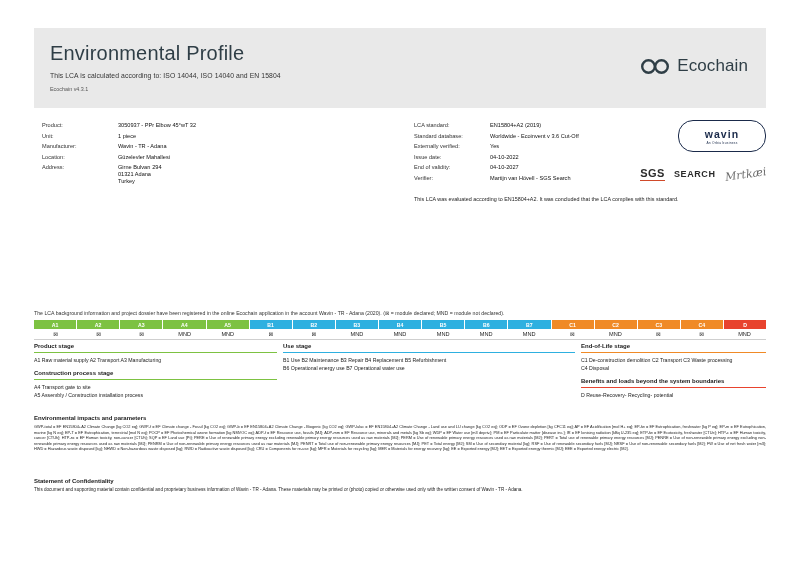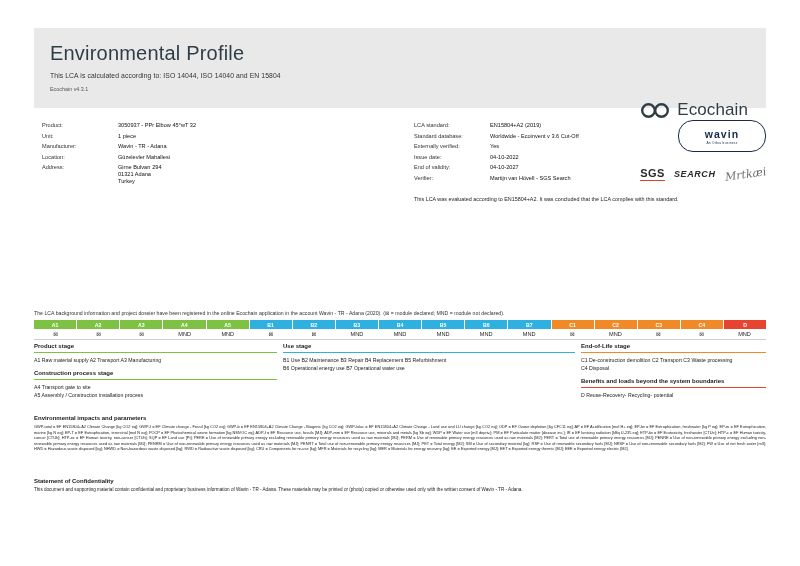--- a/index.html
+++ b/index.html
@@ -51,21 +51,20 @@
     color: #555;
     margin: 0;
   }
   .brand {
     position: absolute;
     right: 18px;
     top: 28px;
     display: flex;
     align-items: center;
     gap: 7px;
-    margin-top: 44px;
   }
   .brand-mark {
     width: 30px;
     height: 17px;
   }
   .brand-name {
     font-size: 17px;
     color: #2f3e46;
     letter-spacing: .1px;
   }
@@ -151,21 +150,20 @@
     color: #2b2b2b;
     letter-spacing: .5px;
     border-bottom: 1.3px solid #d04a2a;
     padding-bottom: 1px;
   }
   .search-logo {
     font-size: 9px;
     font-weight: 700;
     color: #2b2b2b;
     letter-spacing: .6px;
-    font-style: italic;
   }
   .signature {
     font-family: "DejaVu Serif", serif;
     font-style: italic;
     font-size: 11px;
     color: #3a3a3a;
     transform: rotate(-8deg);
     opacity: .75;
   }
   .verified-note {

